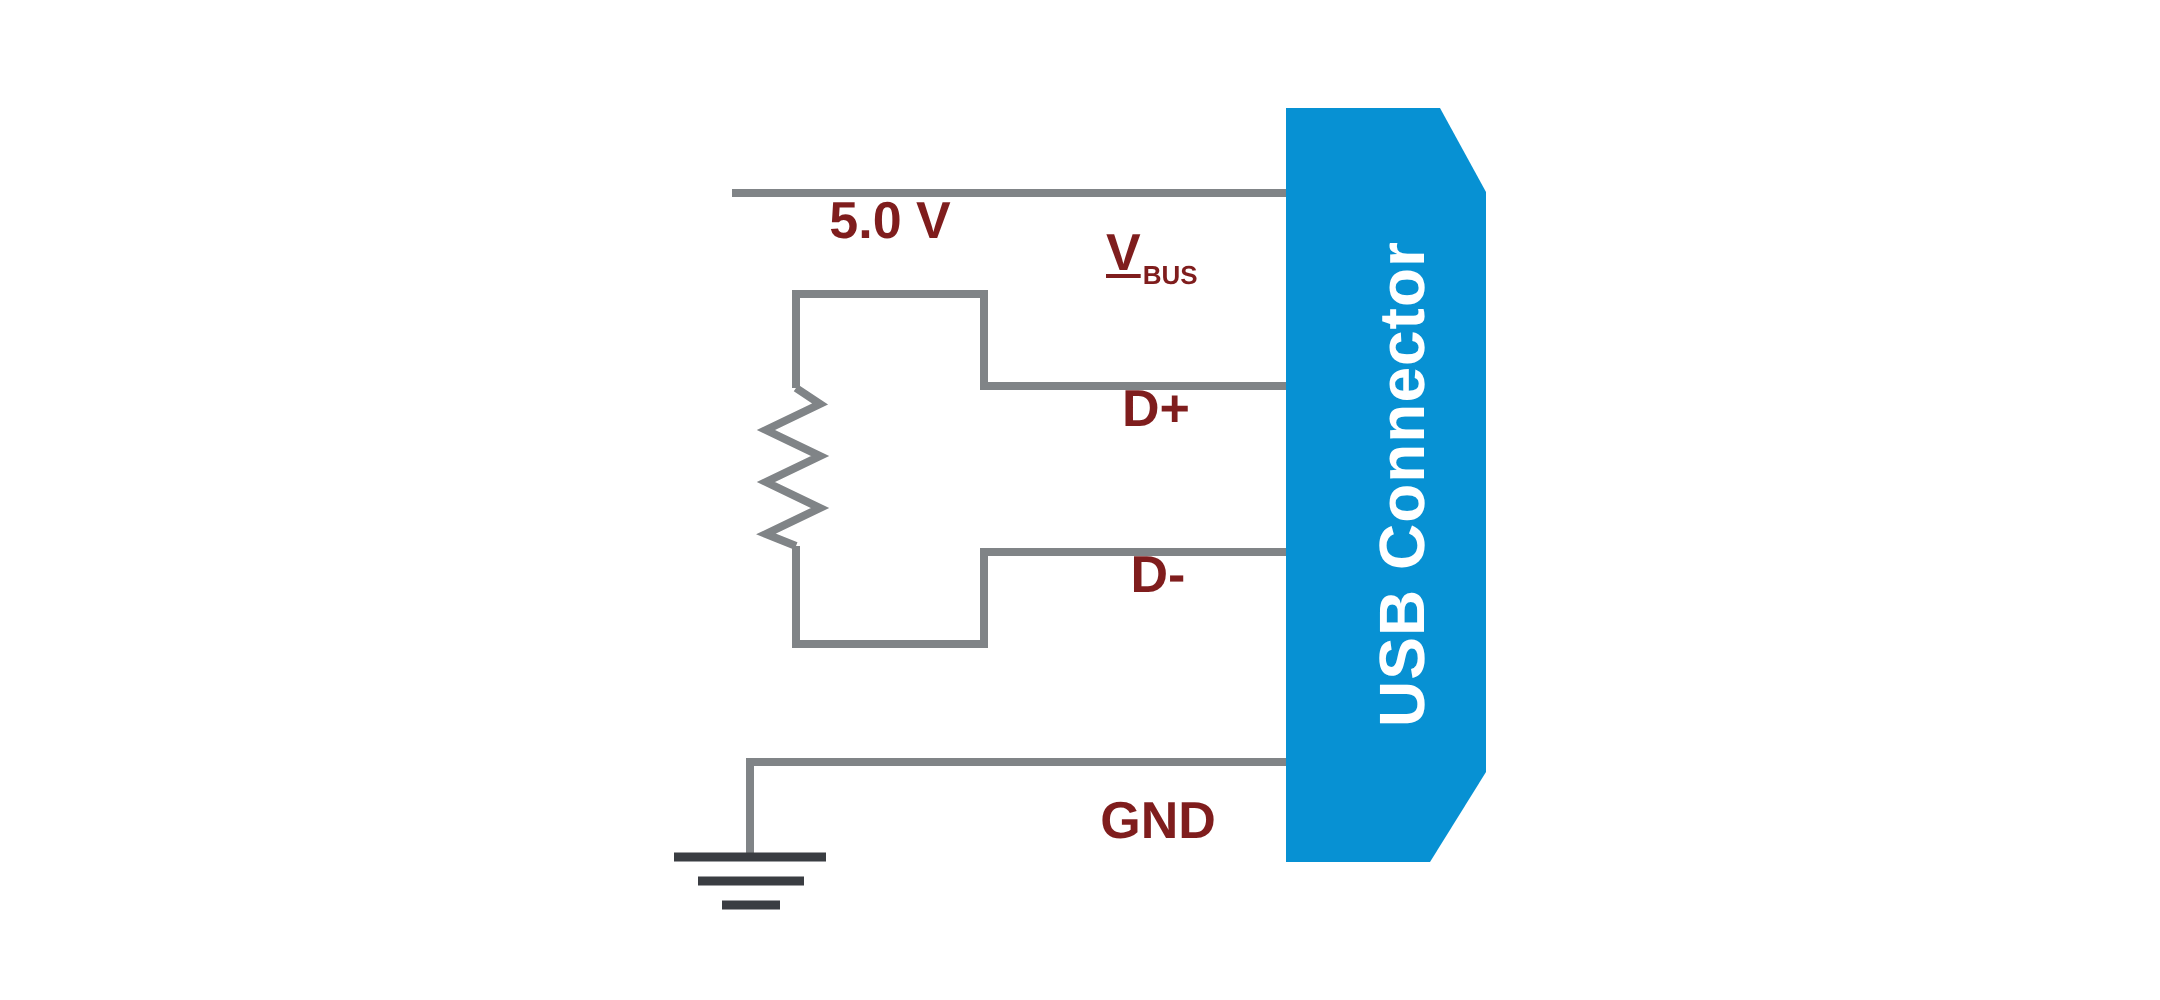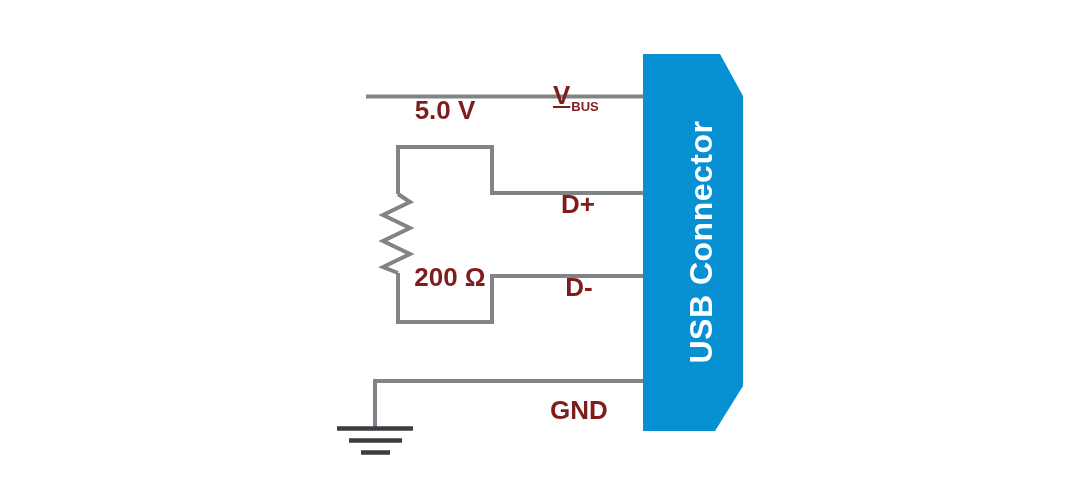--- a/index.html
+++ b/index.html
@@ -74,25 +74,24 @@
       <path d="M337,428.5 H413" stroke="#3a3d42" stroke-width="4.5" fill="none"></path>
       <path d="M349,440.5 H402" stroke="#3a3d42" stroke-width="4.5" fill="none"></path>
       <path d="M361,452.5 H390" stroke="#3a3d42" stroke-width="4.5" fill="none"></path>
     </g>
 
     <polygon points="643,54 720,54 743,96 743,386 715,431 643,431" fill="#0791d3"></polygon>
   </svg>
 
   <div class="label centered" style="left:395px; top:52px; width:100px;">5.0 V</div>
 
-  <div class="label" style="left:553px; top:37px;text-decoration:underline;"><span>V</span><span class="vbus-sub">BUS</span></div>
+  <div class="label" style="left:553px; top:68px;text-decoration:underline;"><span>V</span><span class="vbus-sub">BUS</span></div>
 
   <div class="label centered" style="left:548px; top:146px; width:60px;">D+</div>
 
   <div class="label centered" style="left:549px; top:229px; width:60px;">D-</div>
 
-  <div class="label centered" style="left:405px; top:219px; width:90px;">200 Ω</div>
 
   <div class="label centered" style="left:544px; top:352px; width:70px;">GND</div>
 
   <div class="usb-label">USB Connector</div>
 
 </div>
 
 </body></html>

